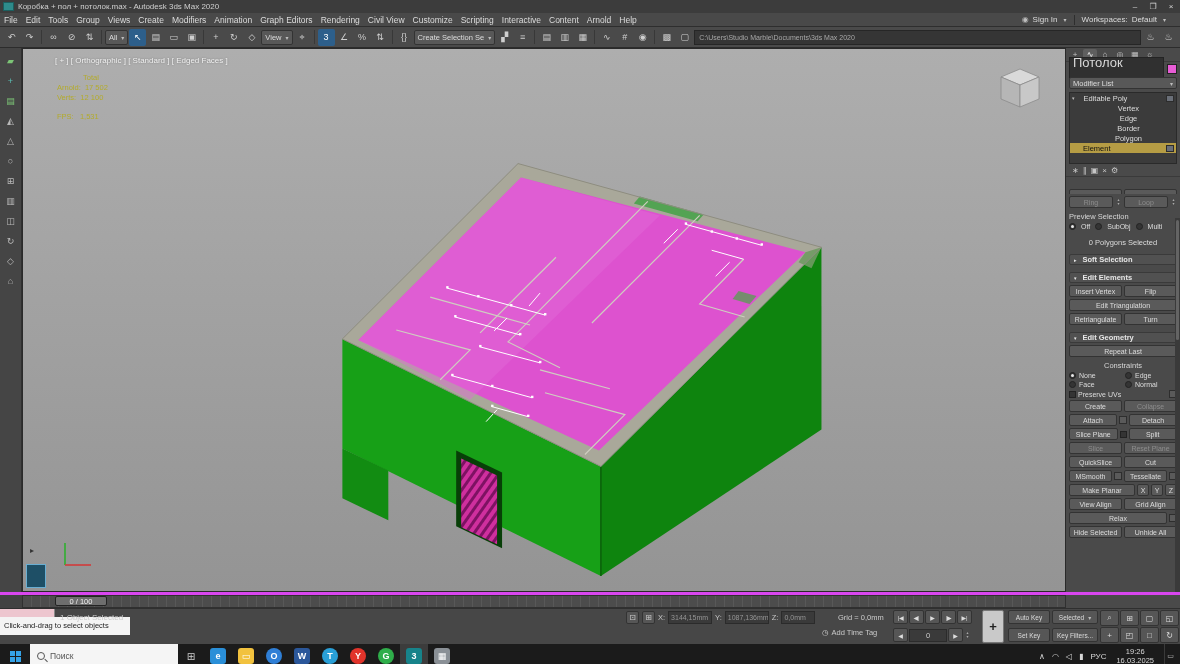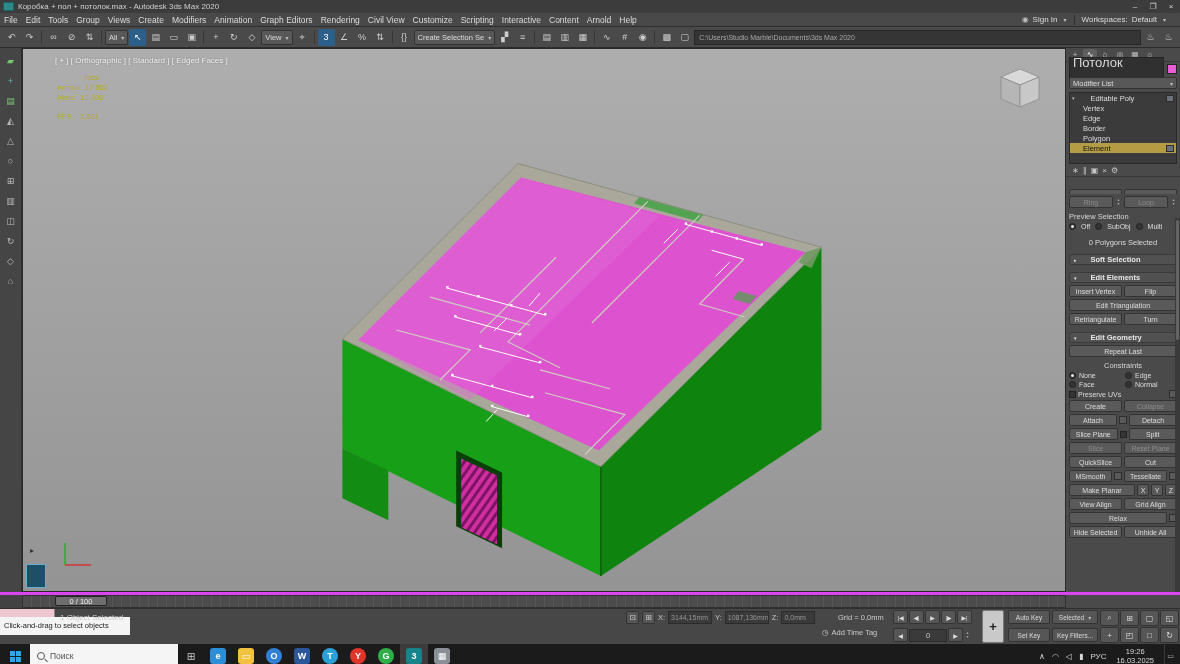--- a/index.html
+++ b/index.html
@@ -51,42 +51,42 @@
   .cmd { width:114px; background:#4a4a4a; display:flex; flex-direction:column; font-size:8px; color:#ddd; position:relative; }
   .cp-tabs { height:14px; display:flex; align-items:center; gap:1px; padding:0 2px; border-bottom:1px solid #3a3a3a; }
   .cp-tab { width:14px; height:12px; display:flex; align-items:center; justify-content:center; font-size:8px; color:#c2c2c2; border-radius:2px; }
   .cp-tab.active { background:#5f5f5f; color:#fff; }
   .cp-name-row { height:14px; display:flex; align-items:center; gap:3px; padding:1px 3px; }
   .cp-namefield { flex:1; height:24px; background:#303030; border:1px solid #242424; color:#d8d8d8; font-size:13px; line-height:10px; padding:0 3px; }
   .cp-color { width:10px; height:10px; background:#e85cd6; border:1px solid #222; }
   .cp-dd { height:12px; margin:1px 3px; background:#585858; border:1px solid #333; border-radius:2px; display:flex; align-items:center; padding:0 3px; font-size:7.5px; }
   .cp-dd .caret { margin-left:auto; }
   .cp-stack { height:72px; margin:2px 3px 0 3px; background:#3b3b3b; border:1px solid #2a2a2a; overflow:hidden; }
-  .stack-row { height:10px; display:flex; align-items:center; font-size:7.5px; padding:0 2px; gap:16px; }
+  .stack-row { height:10px; display:flex; align-items:center; font-size:7.5px; padding:0 2px; gap:9px;justify-content:center; }
   .stack-row .tri { font-size:5px; color:#bbb; }
   .stack-row.child { padding-left:13px; }
   .stack-row.sel { background:#b59c44; color:#111; }
   .stack-ico { margin-left:auto; width:8px; height:7px; background:#6a6f78; border:1px solid #2c2c2c; }
   .cp-stacktools { height:13px; display:flex; align-items:center; gap:4px; padding:0 6px; border-bottom:1px solid #3a3a3a; font-size:8px; color:#c6c6c6; }
   .cp-scrollarea { flex:1; overflow:hidden; padding:0 3px; position:relative;margin-top:12px; }
   .half-row { height:5px; overflow:hidden; display:flex; gap:2px; }
   .half-row .btn { height:12px; }
   .rowb { display:flex; gap:2px; margin-top:2px; align-items:center; }
   .btn { flex:1; height:12px; background:#5a5a5a; border:1px solid #333; border-radius:2px; color:#ddd; font-size:7px; display:flex; align-items:center; justify-content:center; overflow:hidden; white-space:nowrap; }
   .btn.gray { color:#8d8d8d; }
   .spin { display:flex; flex-direction:column; width:7px; flex:0 0 auto; font-size:4px; color:#aaa; line-height:4px; text-align:center; }
   .cp-label { font-size:7.5px; color:#d6d6d6; margin-top:4px; }
   .cp-label.center { text-align:center; }
   .radio-row { display:flex; gap:5px; margin-top:2px; align-items:center; font-size:7px; }
   .radio { width:7px; height:7px; border-radius:50%; background:#343434; border:1px solid #222; position:relative; flex:0 0 auto; }
   .radio.on::after { content:""; position:absolute; inset:1px; border-radius:50%; background:#e8e8e8; }
   .chk { width:7px; height:7px; background:#343434; border:1px solid #222; flex:0 0 auto; }
   .minib { width:8px; height:8px; background:#5a5a5a; border:1px solid #2e2e2e; flex:0 0 auto; }
   .cp-center { text-align:center; font-size:7.5px; color:#dcdcdc; margin-top:8px; }
-  .roll-h { height:11px; margin-top:7px; background:#515151; border:1px solid #3a3a3a; border-radius:2px; display:flex; align-items:center; font-size:7.5px; font-weight:bold; color:#e6e6e6; padding:0 4px; gap:14px; }
+  .roll-h { height:11px; margin-top:7px; background:#515151; border:1px solid #3a3a3a; border-radius:2px; display:flex; align-items:center; font-size:7.5px; font-weight:bold; color:#e6e6e6; padding:0 4px; gap:6px; }
   .roll-h .tri { font-size:5px; font-weight:normal; }
   .radio-grid { display:grid; grid-template-columns:1fr 1fr; gap:2px 4px; margin-top:2px; font-size:7px; }
   .rg-item { display:flex; align-items:center; gap:3px; }
   .xyz { flex:0 0 12px; }
   .cp-scrollbar { position:absolute; right:0; top:170px; bottom:0; width:5px; background:#3a3a3a; }
   .cp-scrollbar .thumb { position:absolute; top:2px; left:1px; width:3px; height:120px; background:#646464; border-radius:2px; }
 
   
   .timeline { height:16px; display:flex; background:#424242; border-top:3px solid #d946ef; }
   .tl-left { width:22px; background:#424242; }

